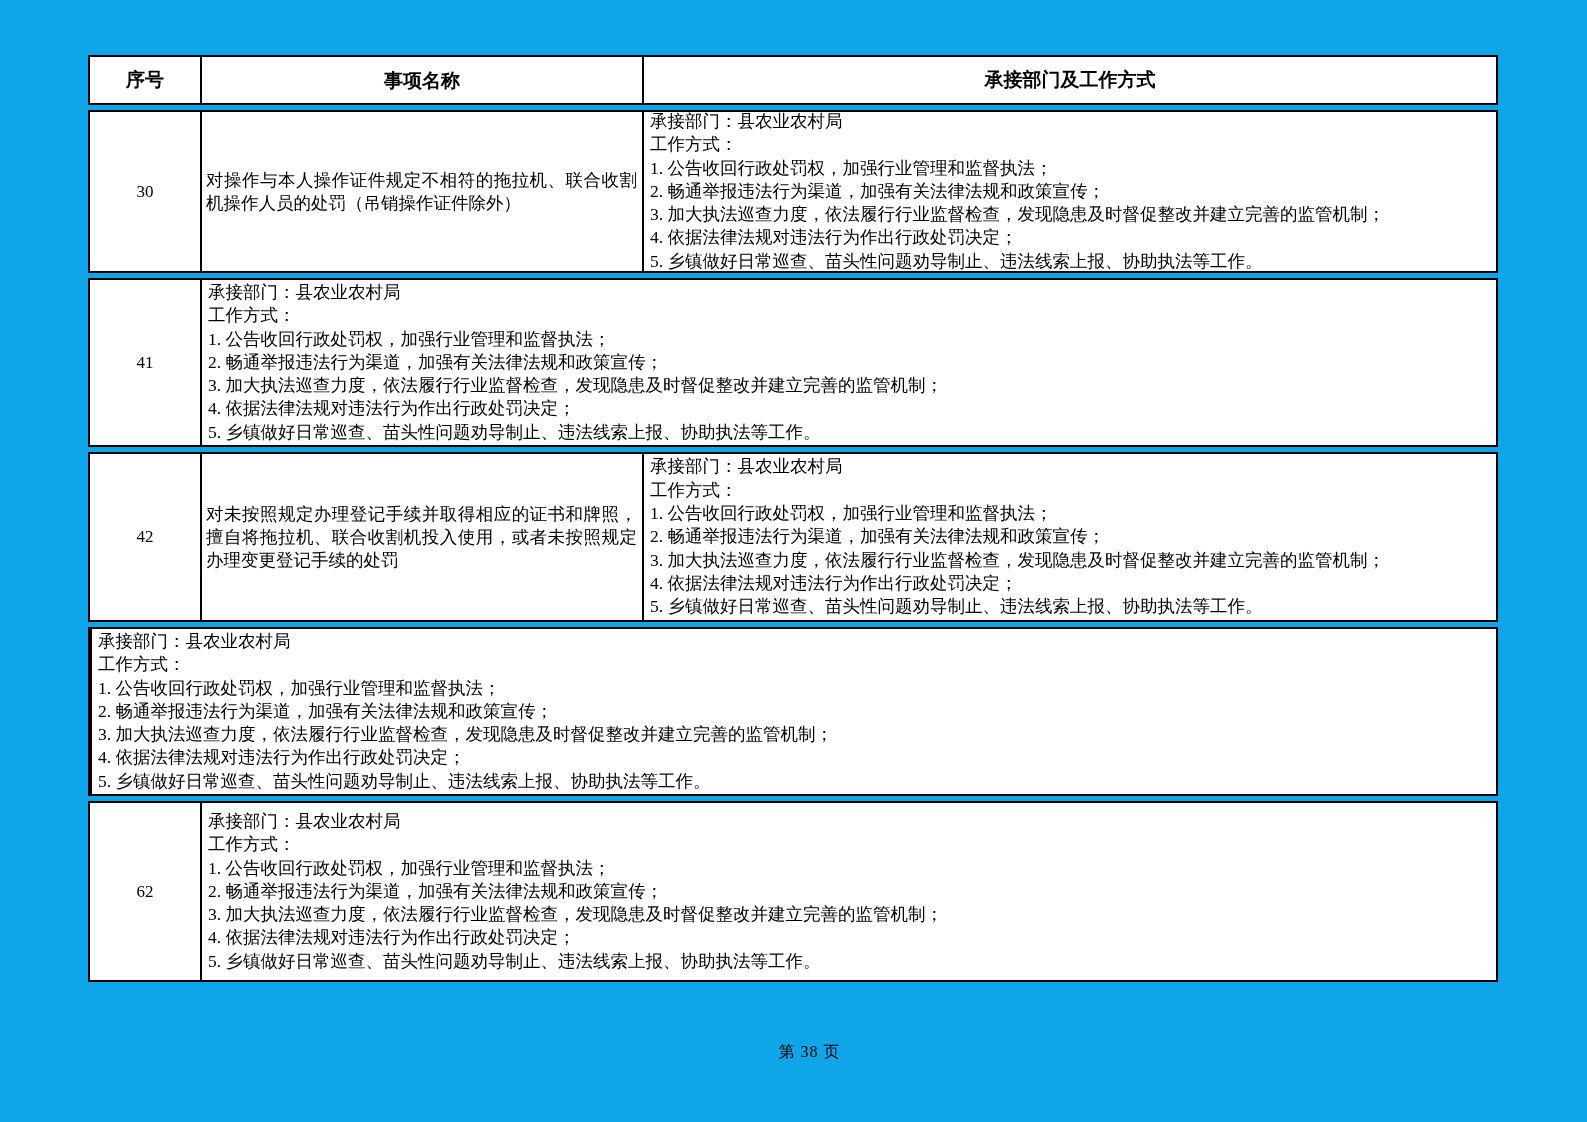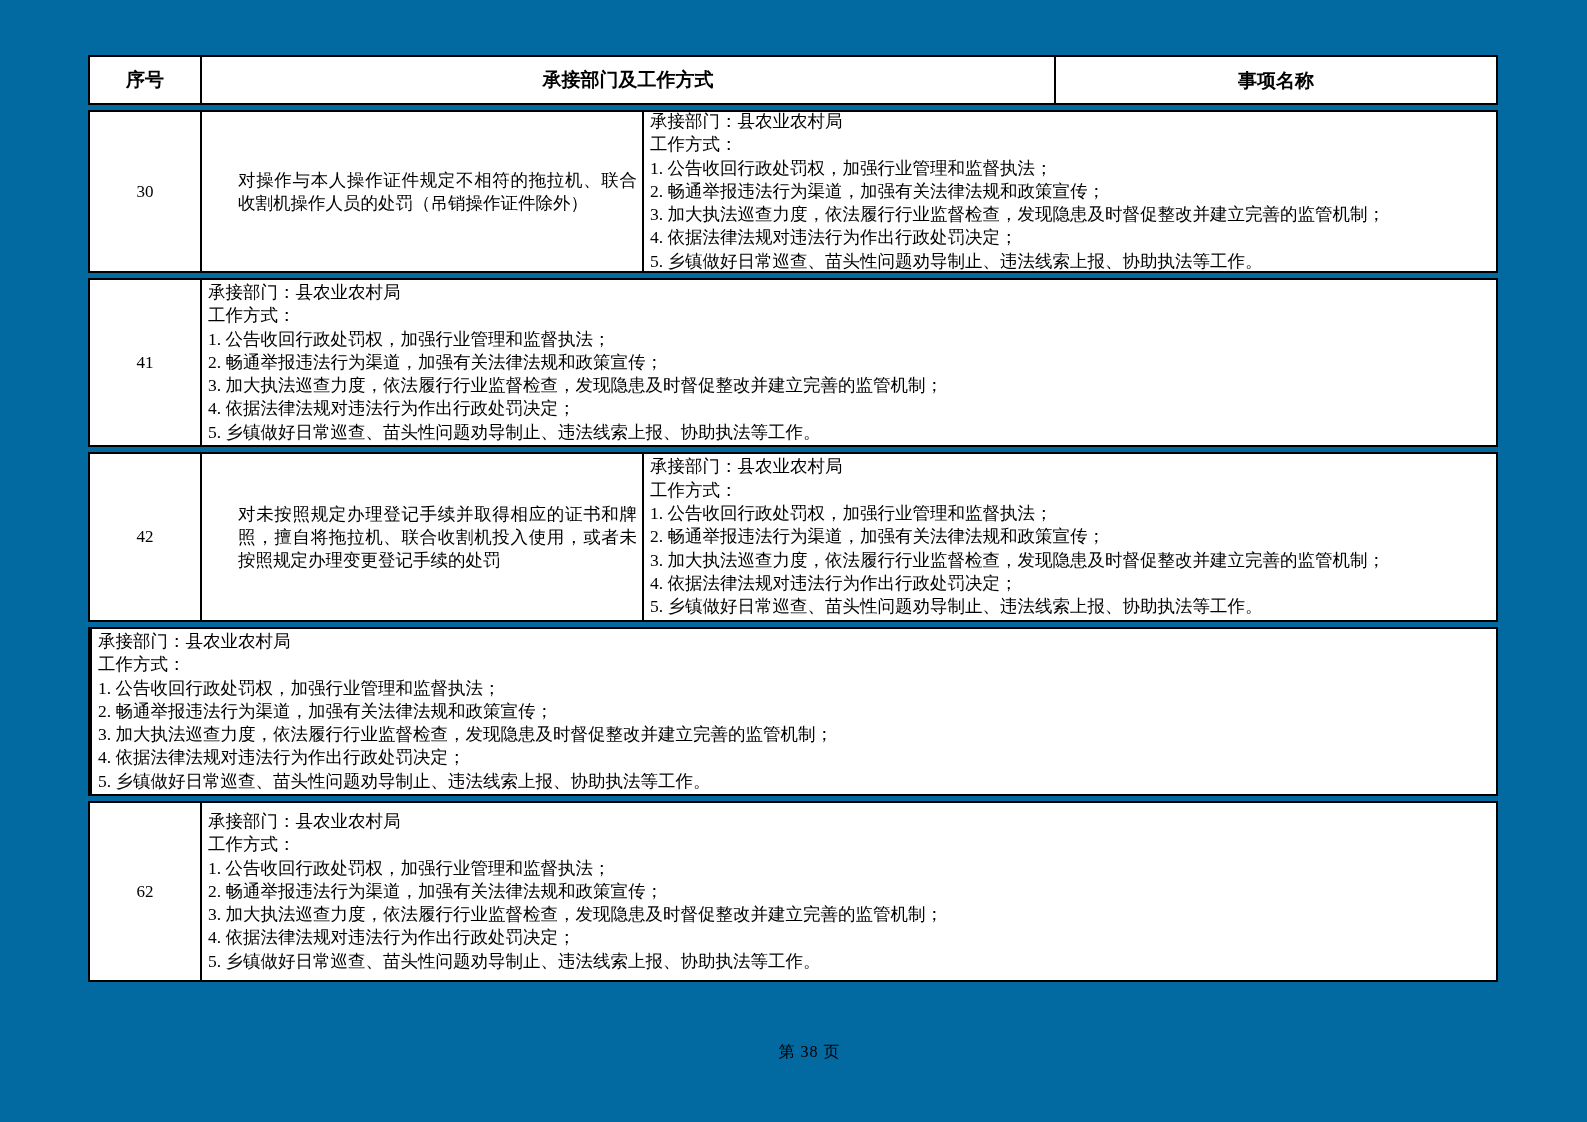--- a/index.html
+++ b/index.html
@@ -6,21 +6,21 @@
     margin: 0;
     padding: 0;
     background: #ffffff;
     font-family: "Liberation Serif", "DejaVu Serif", serif;
     color: #000000;
   }
   .page {
     position: relative;
     width: 1587px;
     height: 1122px;
-    background: #0369a1;
+    background: #0ea5e9;
     overflow: hidden;
   }
   .doc-table {
     position: absolute;
     left: 88px;
     top: 55px;
     width: 1410px;
   }
   .block {
     display: flex;
@@ -46,21 +46,20 @@
     border-left: 2px solid #000000;
     padding: 4px 5px 4px 4px;
     font-size: 17.5px;
     line-height: 23px;
   }
   .c2 .name-text {
     display: block;
     width: 100%;
     text-align: justify;
     text-justify: inter-ideograph;
-    margin-left: 32px;
   }
   .c3 {
     flex: 1;
     border-left: 2px solid #000000;
     padding: 4px 24px 4px 6px;
     font-size: 17.5px;
     line-height: 23.3px;
   }
   .c3 .detail-text {
     display: block;
@@ -90,22 +89,22 @@
 </style>
 </head>
 <body>
 
 <div class="page">
 
   <div class="doc-table">
 
     <div class="block thead">
       <div class="cell c1">序号</div>
+      <div class="cell c2">事项名称</div>
       <div class="cell c3">承接部门及工作方式</div>
-      <div class="cell c2">事项名称</div>
     </div>
 
     <div class="block" style="height:163px">
       <div class="cell c1">30</div>
       <div class="cell c2">
         <span class="name-text">对操作与本人操作证件规定不相符的拖拉机、联合收割机操作人员的处罚（吊销操作证件除外）</span>
       </div>
       <div class="cell c3">
         <span class="detail-text">承接部门：县农业农村局
 工作方式：

